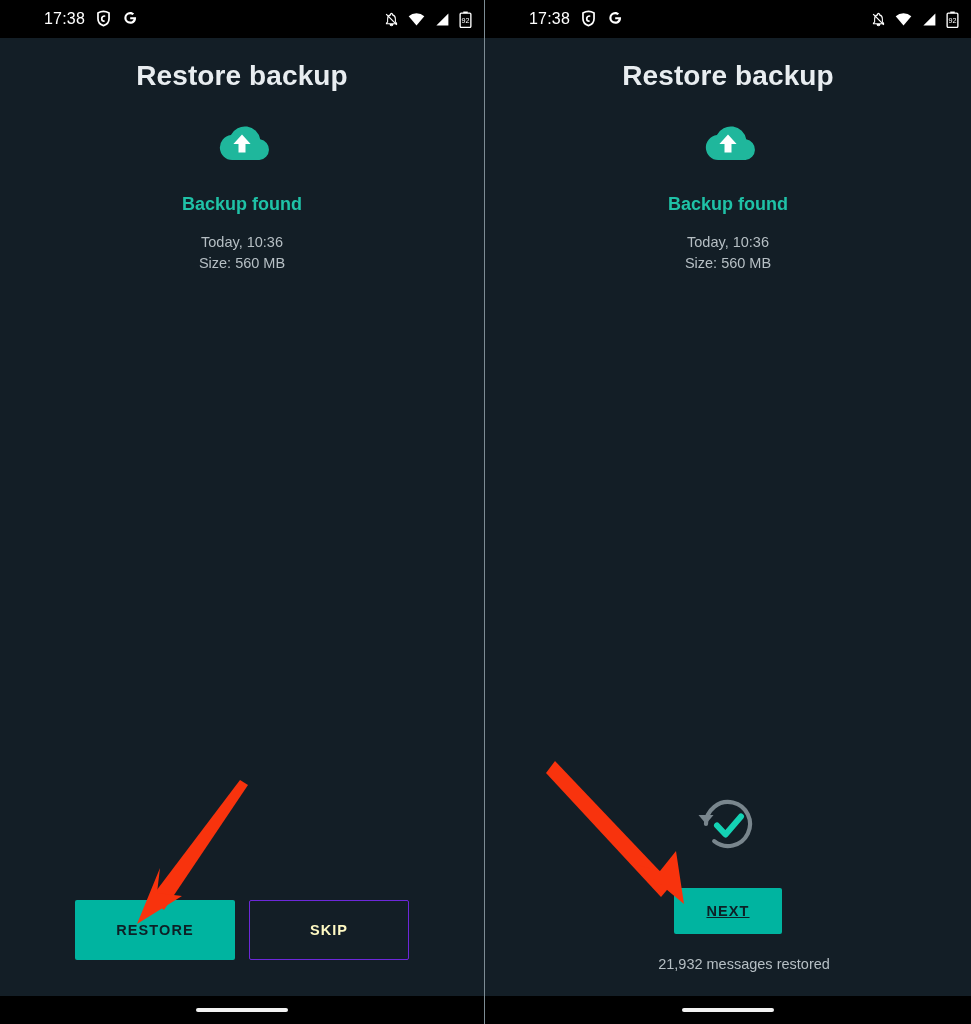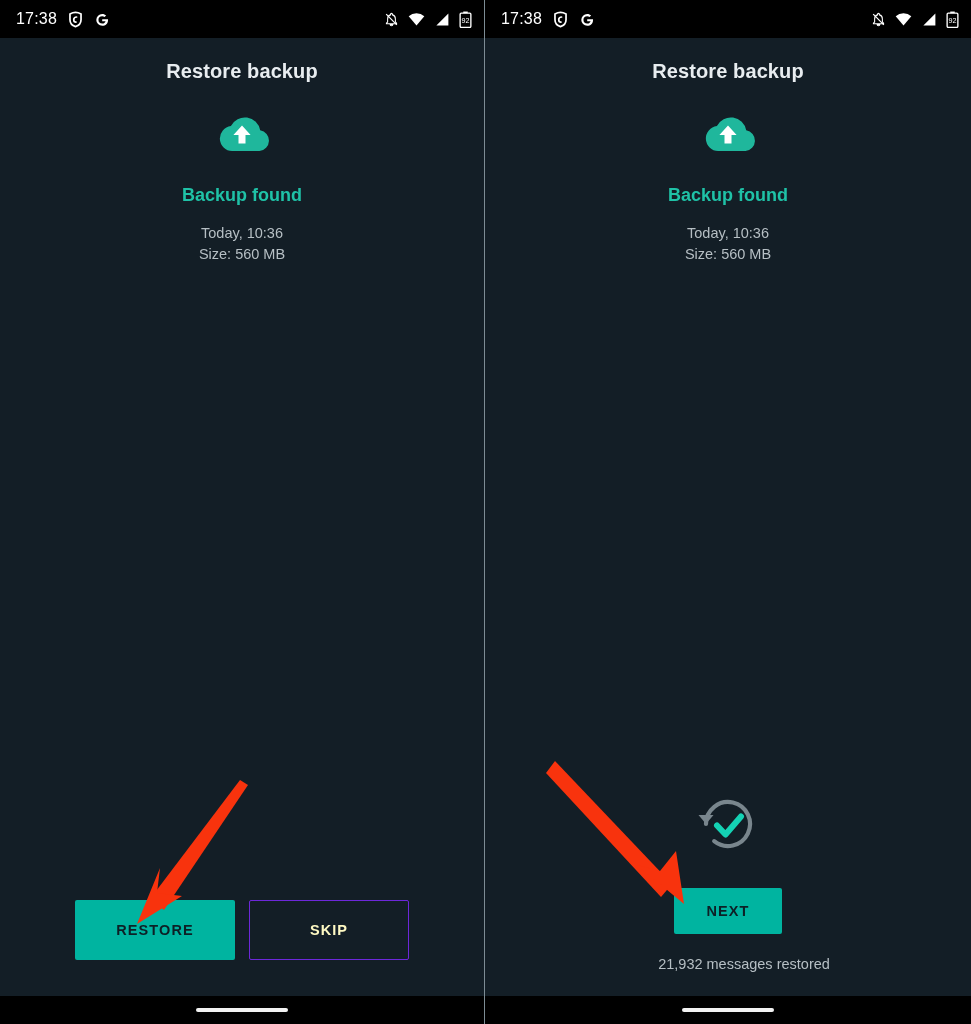--- a/index.html
+++ b/index.html
@@ -43,22 +43,23 @@
     height: 38px;
     flex: 0 0 38px;
     background: #000000;
     display: flex;
     align-items: center;
     padding: 0 12px 0 16px;
     box-sizing: border-box;
   }
   .status-left {
     display: flex;
-    align-items: flex-end;
+    align-items: flex-start;
     gap: 10px;
+    margin-left: 28px;
   }
   .status-clock {
     color: #ffffff;
     font-size: 16px;
     letter-spacing: 0.2px;
   }
   .status-right {
     margin-left: auto;
     display: flex;
     align-items: center;
@@ -72,21 +73,21 @@
   .content {
     flex: 1 1 auto;
     position: relative;
     display: flex;
     flex-direction: column;
     align-items: center;
   }
   .screen-title {
     margin-top: 22px;
     color: #e8edf0;
-    font-size: 20px;
+    font-size: 28px;
     font-weight: bold;
     letter-spacing: 0.1px;
   }
   .cloud-wrap {
     margin-top: 28px;
     height: 48px;
     display: flex;
     align-items: center;
     justify-content: center;
   }
@@ -148,20 +149,21 @@
     flex-direction: column;
     align-items: center;
   }
   .restore-icon-wrap {
     margin-bottom: 24px;
   }
   .btn-next {
     width: 108px;
     min-width: 0;
     height: 46px;
+    text-decoration: underline;
   }
   .restored-count {
     margin-top: 22px;
     color: #b6bfc4;
     font-size: 14.5px;
     margin-left: 32px;
   }
 
   
   .navbar {

